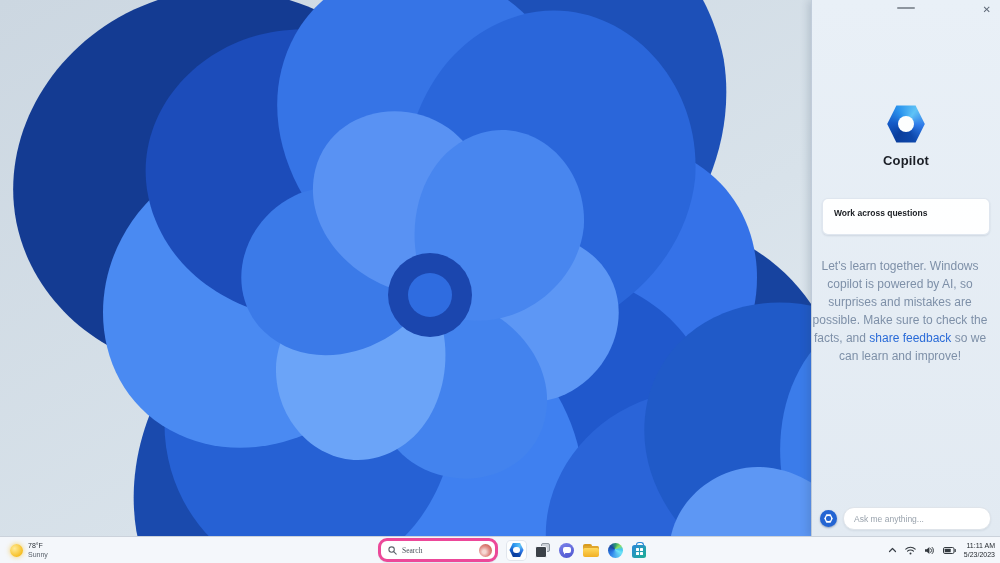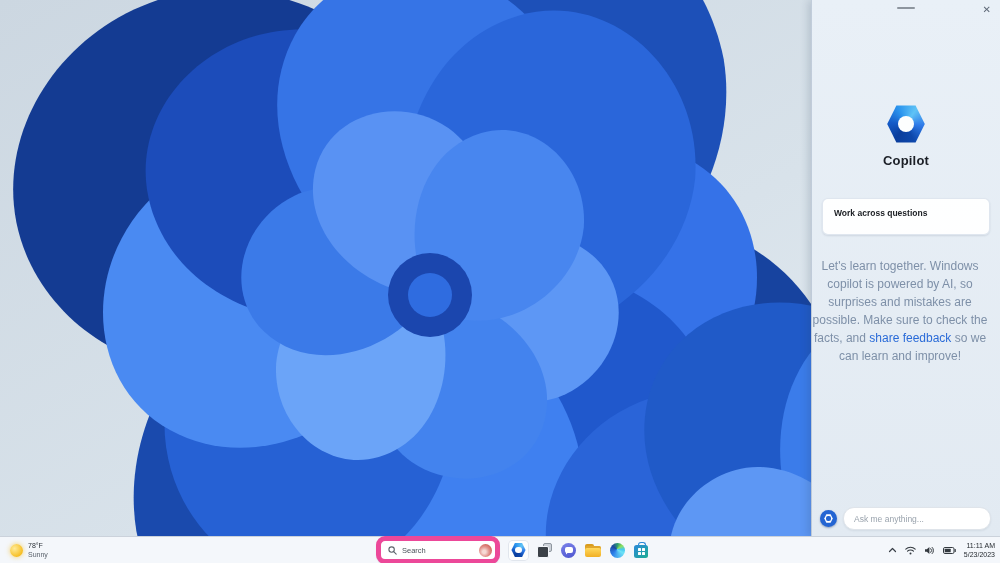--- a/index.html
+++ b/index.html
@@ -58,22 +58,22 @@
     background:radial-gradient(circle at 35% 35%,#ffeb96,#f6bb1c 75%);
     box-shadow:0 0 5px rgba(246,187,28,.65);}
   .wtext{font-size:7px;line-height:1.3;color:#2b3138;}
   .wtext .cond{color:#5a626c;}
   .tb-center{position:absolute;left:50%;top:0;bottom:0;transform:translateX(-50%);
     display:flex;align-items:center;gap:9px;}
   .tb-icon{display:flex;align-items:center;justify-content:center;}
   .start{width:15px;height:15px;display:grid;grid-template-columns:1fr 1fr;gap:1.5px;}
   .start span{background:linear-gradient(135deg,#4aa0f4,#1b6fd4);border-radius:1px;}
   .search-pill{width:104px;height:18px;border-radius:9px;background:#fff;
-    border:5px solid #ec4899;box-shadow:0 1px 1px rgba(30,50,80,.08);
-    display:flex;align-items:center;padding:0 3px 0 7px;gap:5px;}
+    border:3px solid #ec4899;box-shadow:0 1px 1px rgba(30,50,80,.08);
+    display:flex;align-items:center;padding:0 3px 0 7px;gap:5px;font-family:Liberation Serif, serif;}
   .search-label{font-size:7.5px;color:#4b525b;flex:1;}
   .search-thumb{width:13px;height:13px;border-radius:50%;
     background:radial-gradient(circle at 40% 60%,#f6d9d4 15%,#e2938c 45%,#cf5a50 80%);}
   .active-slot{background:rgba(255,255,255,.8);border-radius:4px;padding:2px;
     box-shadow:0 0 0 1px rgba(90,110,140,.12);}
   .logo-tb{width:15px;height:15px;}
   .taskview{position:relative;width:15px;height:15px;}
   .taskview .back{position:absolute;top:0;right:0;width:9px;height:9px;border-radius:2px;
     background:#cdd2d9;border:1px solid #8f979f;box-sizing:border-box;}
   .taskview .front{position:absolute;bottom:0;left:0;width:10px;height:10px;border-radius:2px;

